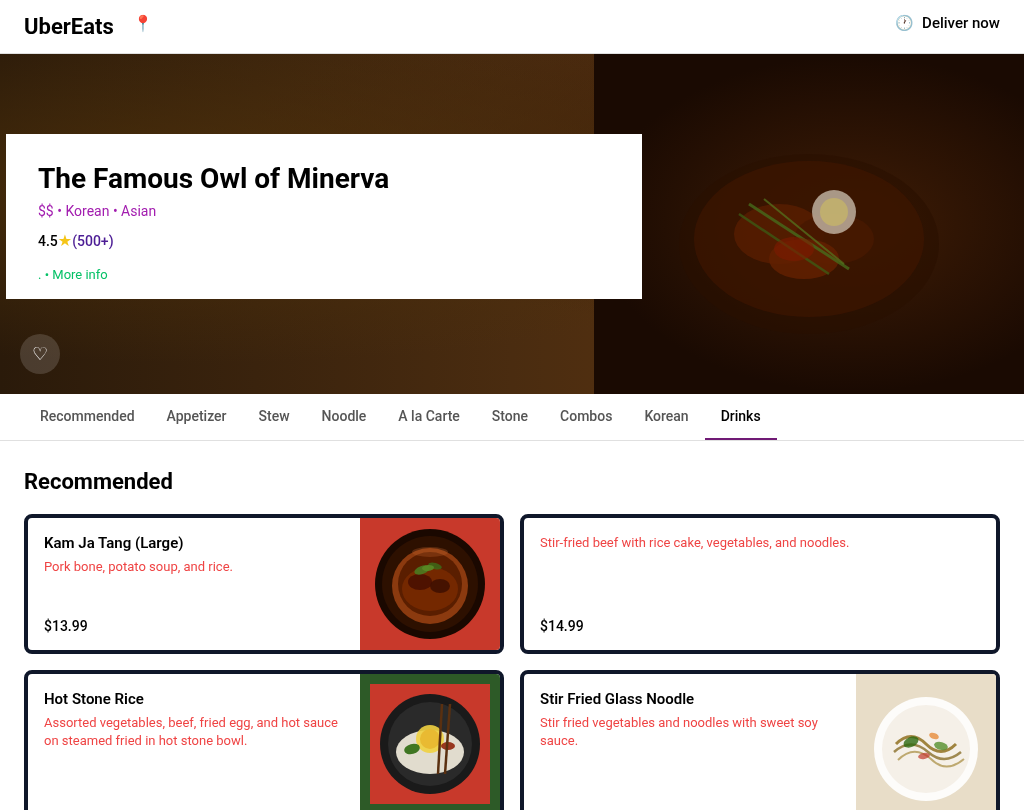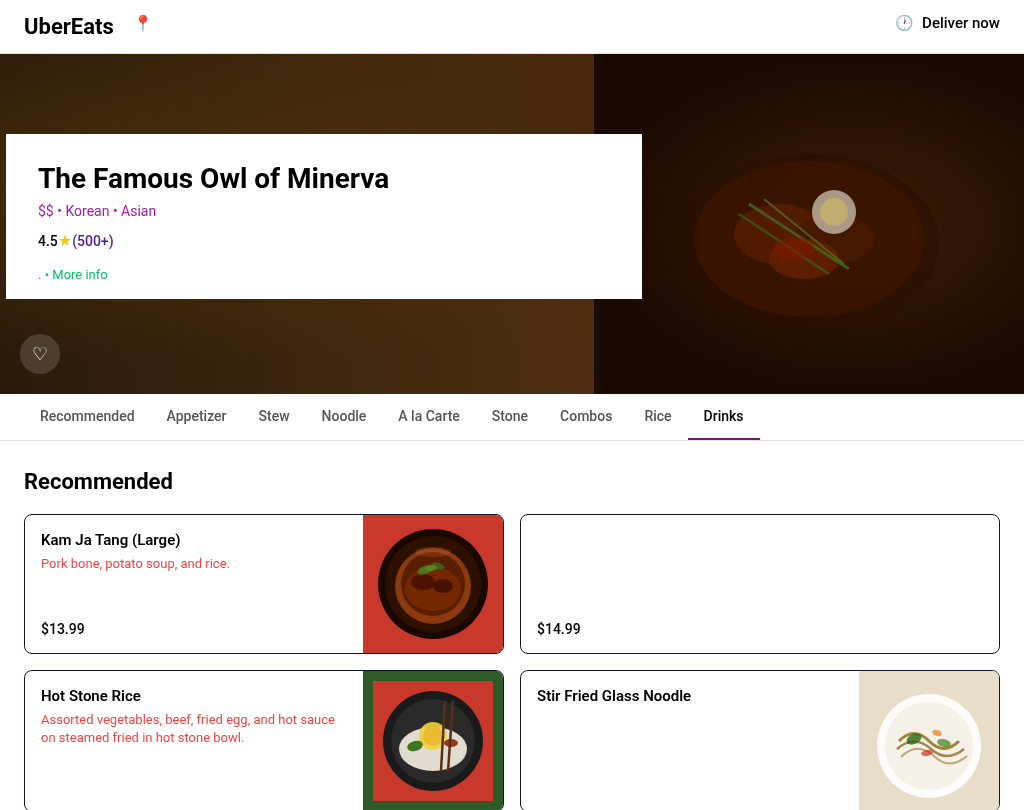--- a/index.html
+++ b/index.html
@@ -165,21 +165,21 @@
     
     .menu-grid {
       display: grid;
       grid-template-columns: 1fr 1fr;
       gap: 16px;
     }
     .menu-item-card {
       display: flex;
       justify-content: space-between;
       align-items: stretch;
-      border: 1px solid #0f172a;
+      border: 4px solid #0f172a;
       border-radius: 8px;
       overflow: hidden;
       cursor: pointer;
       transition: box-shadow 0.2s;
       min-height: 140px;
     }
     .menu-item-info {
       padding: 16px;
       flex: 1;
       display: flex;
@@ -288,21 +288,21 @@
 
 <nav class="category-nav">
 
 <div class="cat-item">Recommended</div>
     <div class="cat-item">Appetizer</div>
     <div class="cat-item">Stew</div>
     <div class="cat-item">Noodle</div>
     <div class="cat-item">A la Carte</div>
     <div class="cat-item">Stone</div>
     <div class="cat-item">Combos</div>
-    <div class="cat-item">Rice</div>
+    <div class="cat-item">Korean</div>
     <div class="cat-item active">Drinks</div>
   </nav>
 
 <main class="main-content">
   <h2 class="section-title">Recommended</h2>
 
   <div class="menu-grid">
 
     <div class="menu-item-card">
       <div class="menu-item-info">
@@ -329,20 +329,21 @@
           <ellipse cx="58" cy="44" rx="6" ry="3" fill="#5a8a25" opacity="0.9" transform="rotate(-5 58 44)"></ellipse>
 
           <ellipse cx="60" cy="28" rx="18" ry="5" fill="#c0622b" opacity="0.3"></ellipse>
         </svg>
       </div>
     </div>
 
     <div class="menu-item-card">
       <div class="menu-item-info">
         <div>
+          <div class="menu-item-desc">Stir-fried beef with rice cake, vegetables, and noodles.</div>
         </div>
         <div class="menu-item-price">$14.99</div>
       </div>
 
     </div>
 
     <div class="menu-item-card partial">
       <div class="menu-item-info">
         <div>
           <div class="menu-item-name">Hot Stone Rice</div>
@@ -367,20 +368,21 @@
           <line x1="72" y1="20" x2="68" y2="90" stroke="#5a3010" stroke-width="2.5"></line>
           <line x1="80" y1="20" x2="75" y2="90" stroke="#5a3010" stroke-width="2.5"></line>
         </svg>
       </div>
     </div>
 
     <div class="menu-item-card partial">
       <div class="menu-item-info">
         <div>
           <div class="menu-item-name">Stir Fried Glass Noodle</div>
+          <div class="menu-item-desc">Stir fried vegetables and noodles with sweet soy sauce.</div>
         </div>
         <div class="menu-item-price"></div>
       </div>
       <div class="menu-item-image-placeholder white-plate">
         <svg width="140" height="140" viewBox="0 0 140 140">
           <rect width="140" height="140" fill="#e8ddc8"></rect>
 
           <circle cx="70" cy="75" r="52" fill="#fff" opacity="0.9"></circle>
           <circle cx="70" cy="75" r="44" fill="#f5f0e8"></circle>
 

